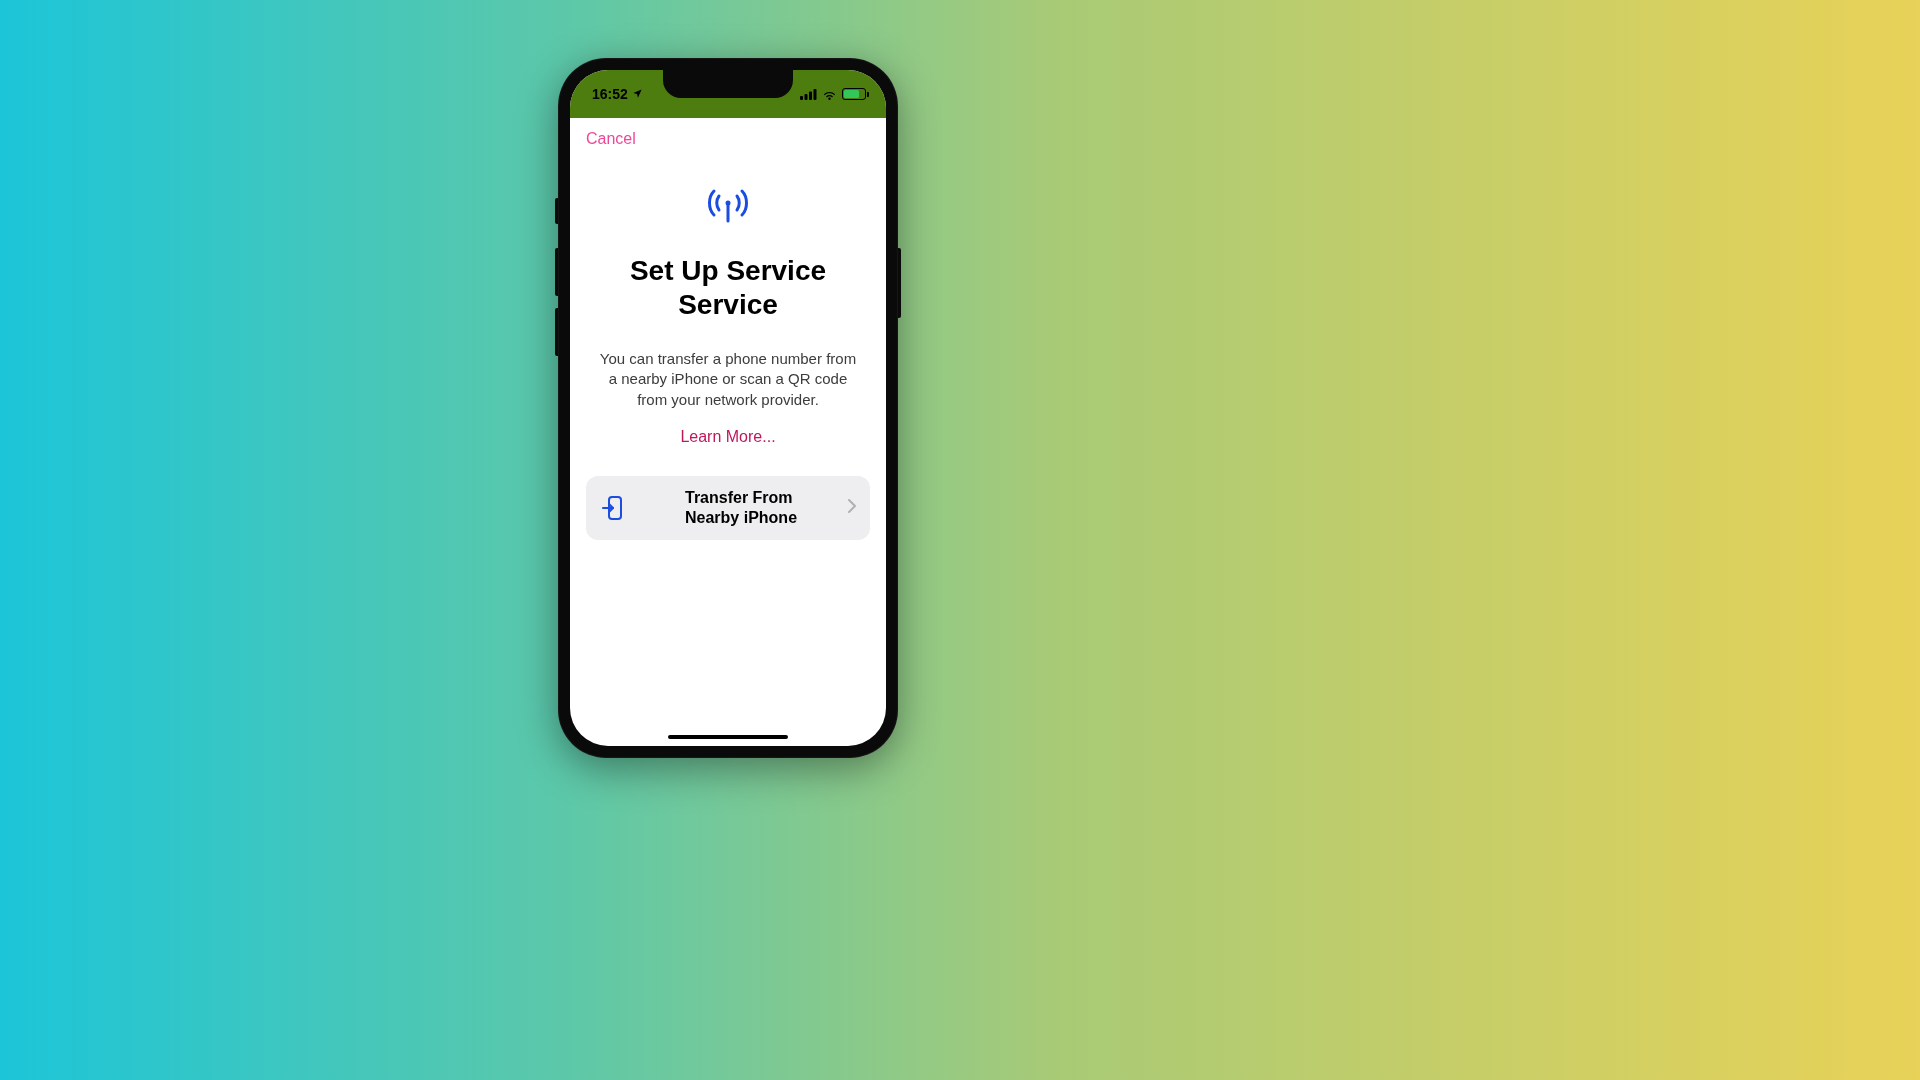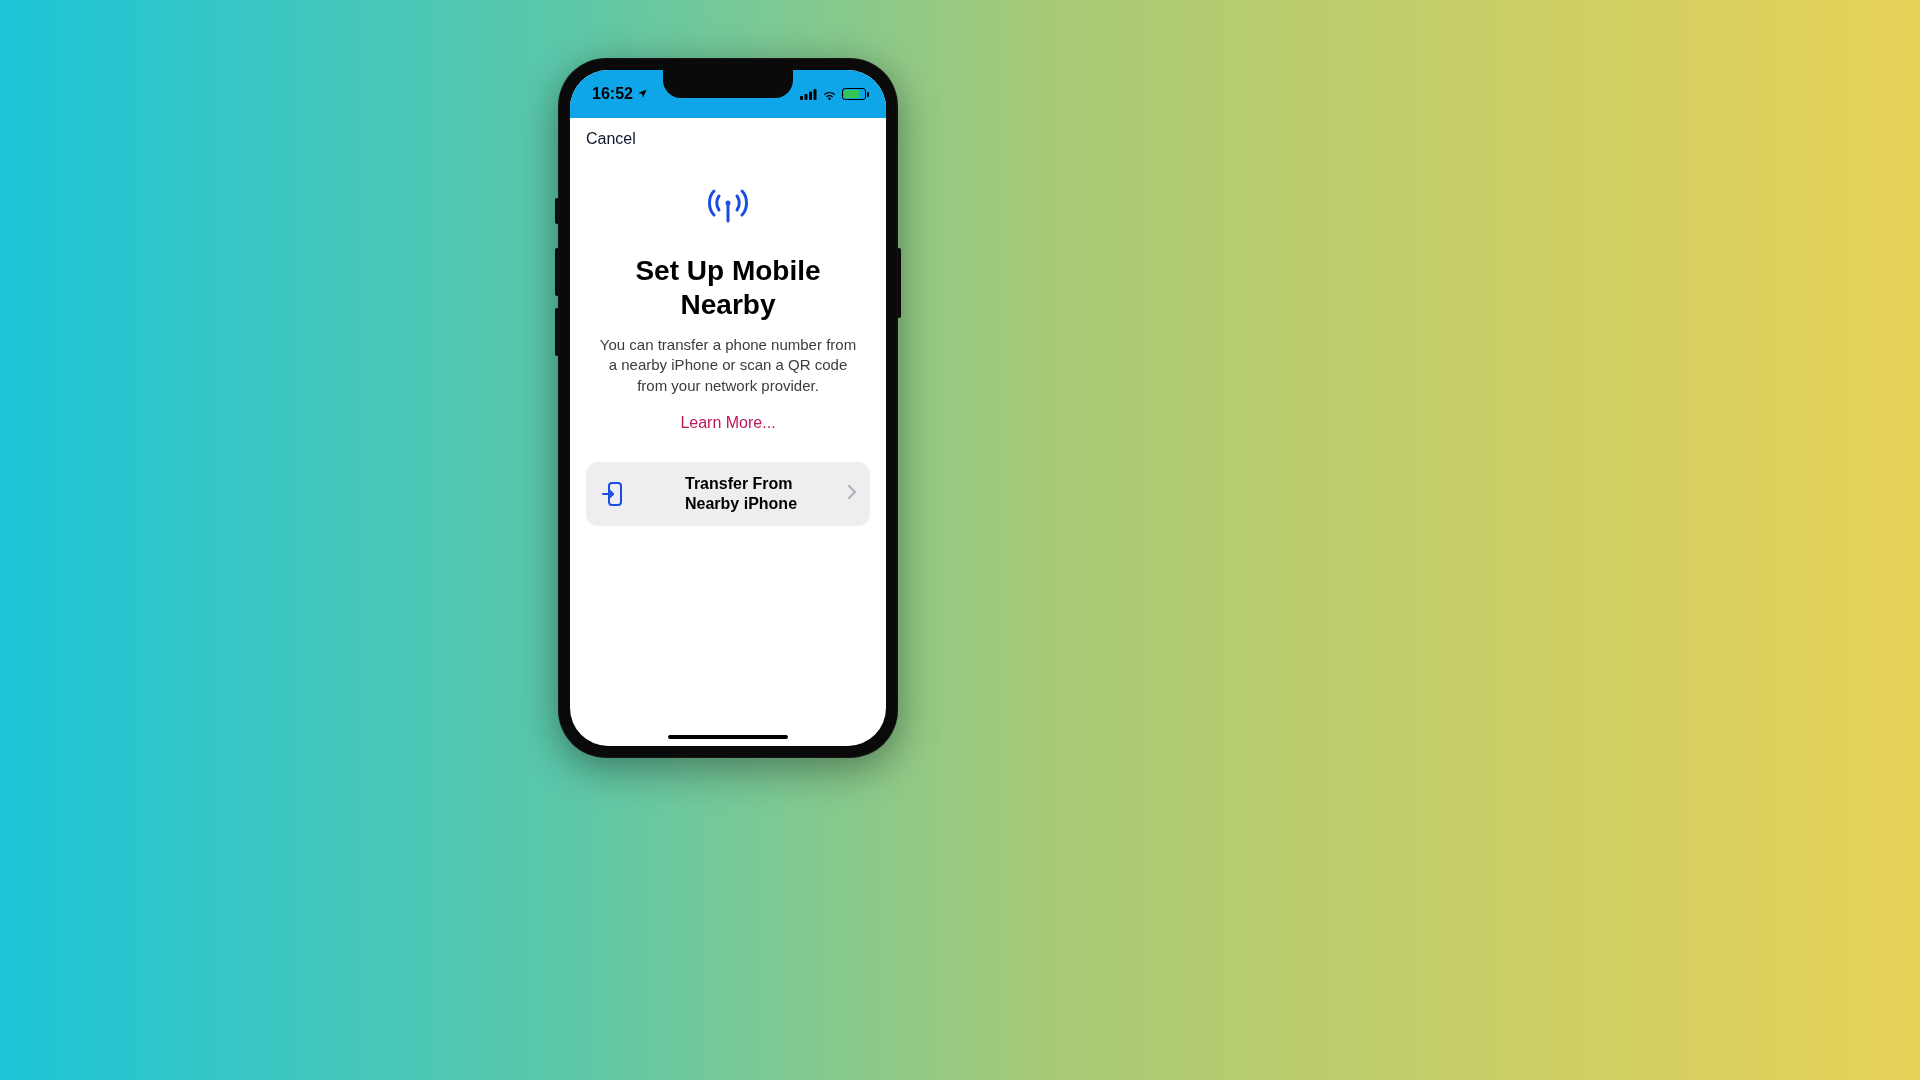--- a/index.html
+++ b/index.html
@@ -61,25 +61,25 @@
     left: 50%;
     transform: translateX(-50%);
     width: 130px;
     height: 28px;
     background: #0a0a0a;
     border-radius: 0 0 18px 18px;
     z-index: 10;
   }
   .status-bar {
     height: 48px;
-    background: #0ea5e9;
+    background: #4d7c0f;
     display: flex;
     justify-content: space-between;
     padding: 0 20px 0 22px;
-    font-size: 16px;
+    font-size: 14px;
     font-weight: 600;
     color: #000;
   }
   .status-left { display: flex; align-items: center; gap: 4px; }
   .status-right { display: flex; align-items: center; gap: 5px; }
   .nav-arrow { font-size: 11px; }
   .signal-icon, .wifi-icon { display: inline-flex; }
   .battery-icon {
     width: 24px;
     height: 12px;
@@ -103,21 +103,21 @@
     left: 1px; top: 1px; bottom: 1px;
     width: 70%;
     background: #33c759;
     border-radius: 1.5px;
   }
   .nav-header {
     background: #fff;
     padding: 12px 16px;
   }
   .cancel-link {
-    color: #0f172a;
+    color: #ec4899;
     font-size: 16px;
     font-weight: 400;
   }
   .content {
     flex: 1;
     display: flex;
     flex-direction: column;
     align-items: center;
     padding: 18px 16px 0;
   }
@@ -127,21 +127,21 @@
   }
   .page-title {
     margin-top: 26px;
     font-size: 28px;
     font-weight: 700;
     color: #000;
     text-align: center;
     line-height: 1.2;
   }
   .page-desc {
-    margin-top: 14px;
+    margin-top: 28px;
     font-size: 15px;
     color: #3c3c3c;
     text-align: center;
     line-height: 1.35;
     padding: 0 8px;
   }
   .learn-more {
     margin-top: 18px;
     color: #be185d;
     font-size: 16px;
@@ -253,21 +253,21 @@
         <svg width="46" height="38" viewBox="0 0 46 38" fill="none" stroke="#1a4de0" stroke-width="3" stroke-linecap="round">
           <path d="M9 5 C3 11, 3 23, 9 29"></path>
           <path d="M14 10 C11 14, 11 20, 14 24"></path>
           <path d="M37 5 C43 11, 43 23, 37 29"></path>
           <path d="M32 10 C35 14, 35 20, 32 24"></path>
           <circle cx="23" cy="17" r="2.5" fill="#1a4de0" stroke="none"></circle>
           <line x1="23" y1="19" x2="23" y2="35"></line>
         </svg>
       </div>
 
-      <h1 class="page-title">Set Up Mobile Nearby</h1>
+      <h1 class="page-title">Set Up Service Service</h1>
       <p class="page-desc">You can transfer a phone number from a nearby iPhone or scan a QR code from your network provider.</p>
       <a class="learn-more">Learn More...</a>
 
       <div class="options-group">
 
         <div class="option-row">
           <span class="option-icon">
             <svg width="22" height="26" viewBox="0 0 22 26" fill="none" stroke="#1a4de0" stroke-width="2" stroke-linecap="round" stroke-linejoin="round">
               <rect x="8" y="2" width="12" height="22" rx="3"></rect>
               <path d="M2 13 L12 13"></path>

